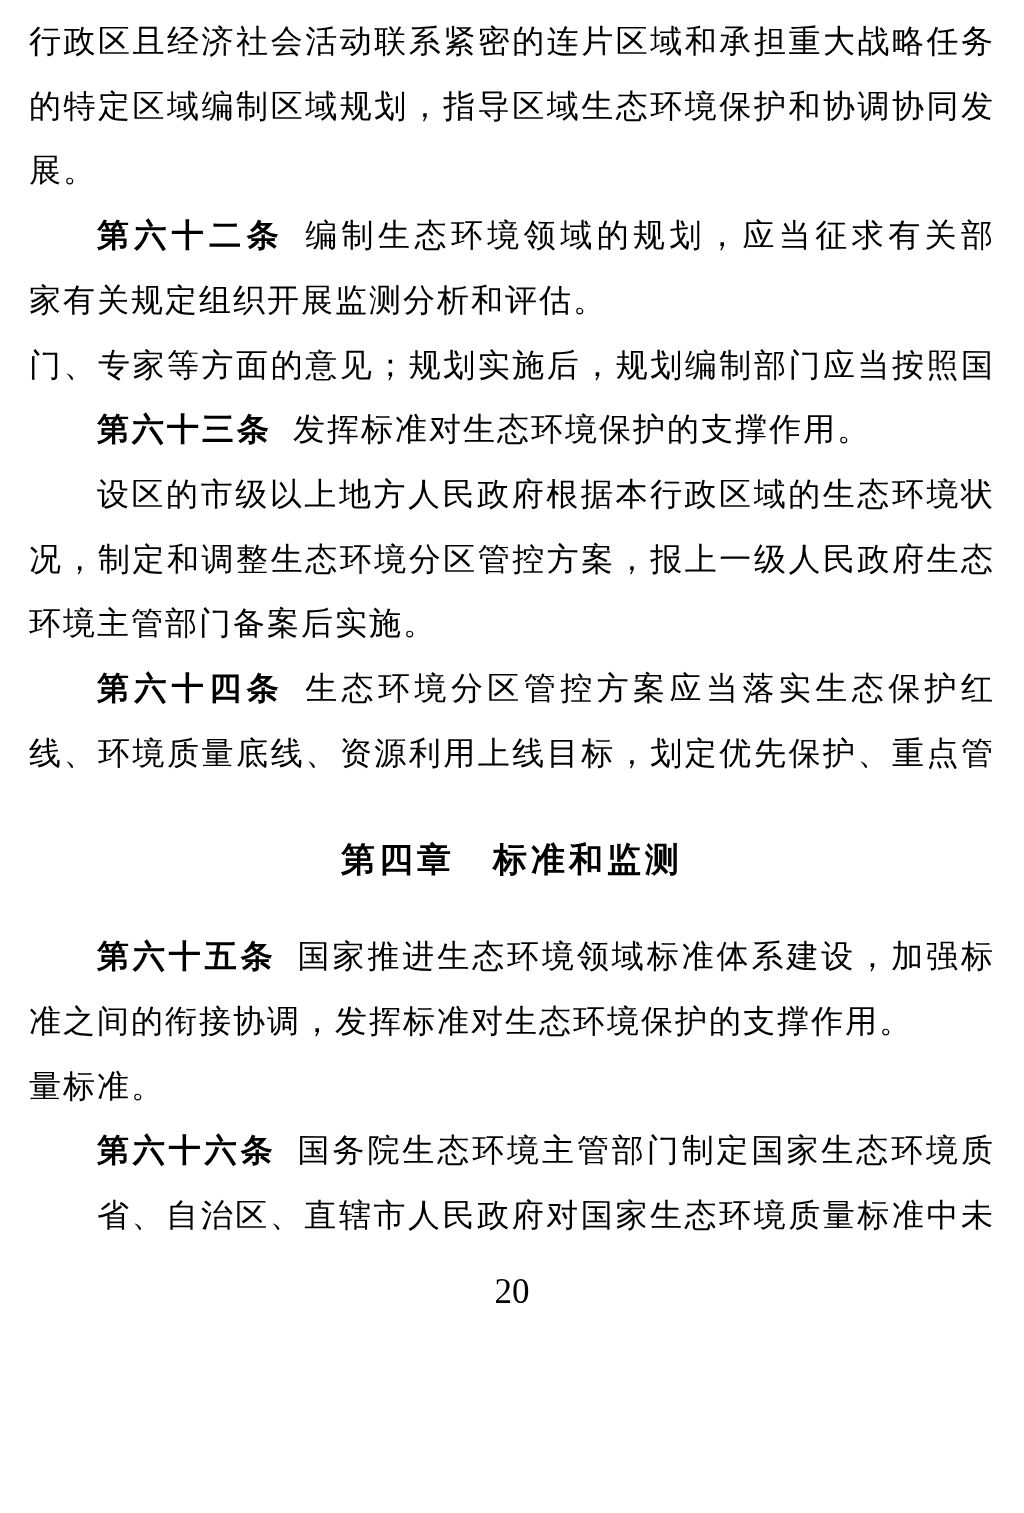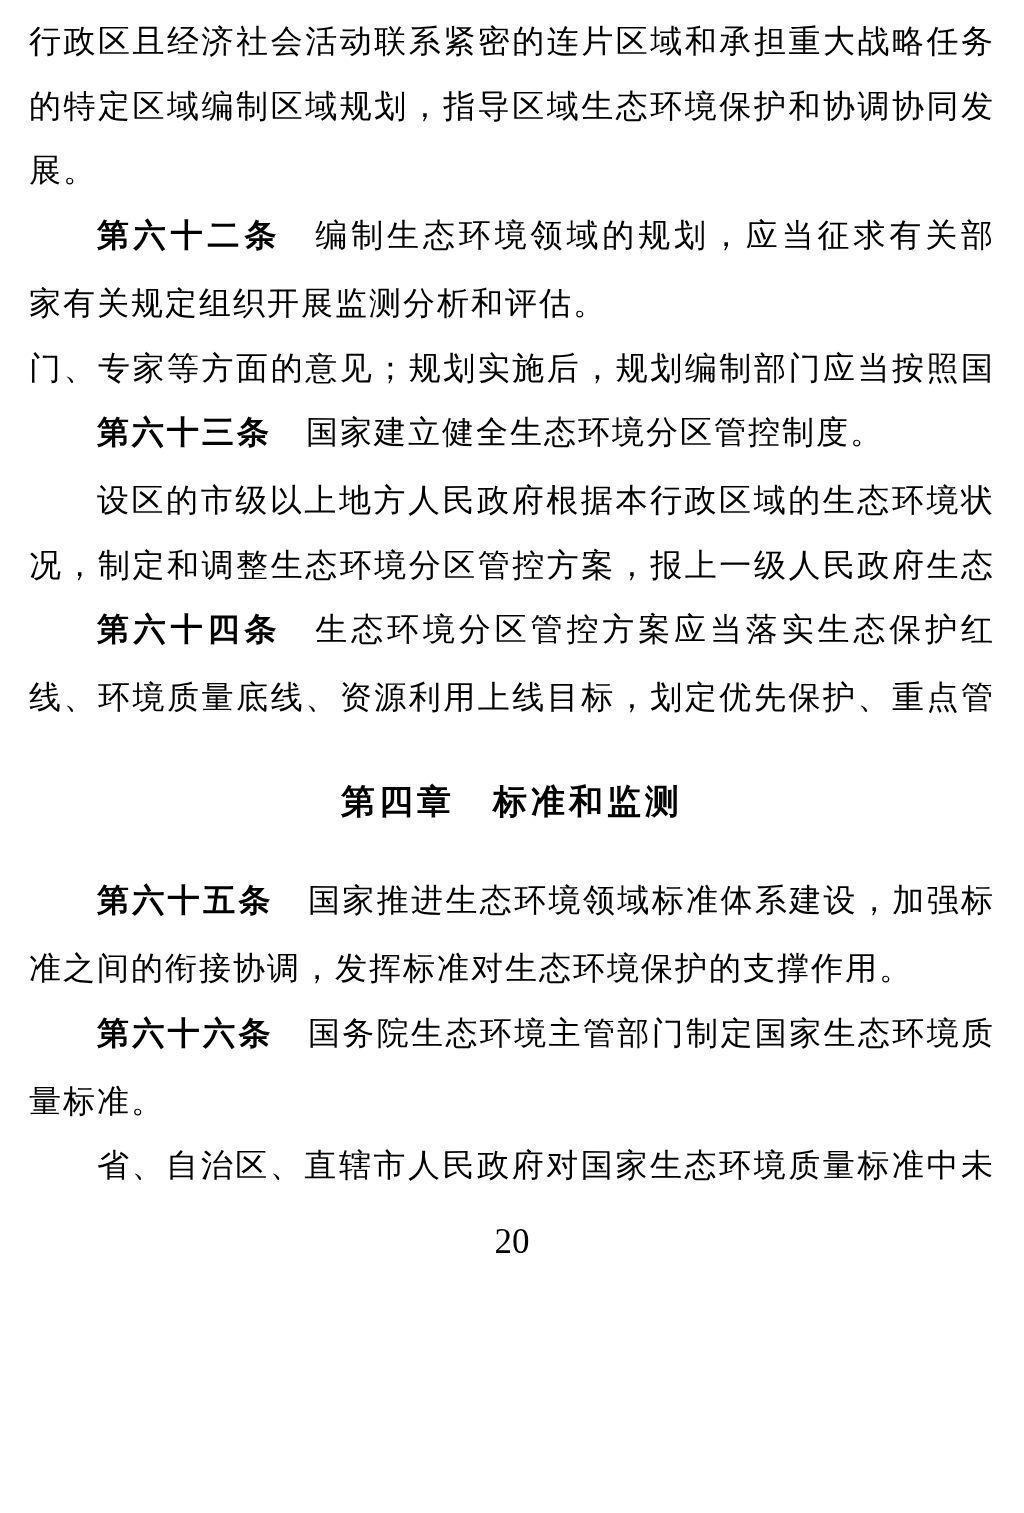--- a/index.html
+++ b/index.html
@@ -20,27 +20,27 @@
     letter-spacing: 2px;
     white-space: nowrap;
   }
   .justify {
     white-space: normal;
     text-align: justify;
     text-align-last: justify;
   }
   .indent { text-indent: 68px; }
   .art {
-    font-family: Liberation Mono, monospace;
+    font-family: Liberation Serif, serif;
     font-weight: 700;
-    margin-right: 34px;
+    margin-right: 21px;
     letter-spacing: 3px;
   }
   .chapter {
-    font-family: Liberation Mono, monospace;
+    font-family: Liberation Sans, sans-serif;
     font-weight: 700;
     font-size: 34px;
     line-height: 64.7px;
     letter-spacing: 4px;
     text-align: center;
     margin-top: 42px;
     margin-bottom: 32px;
   }
   .pagenum {
     margin-top: 24px;
@@ -59,40 +59,41 @@
   <div class="ln justify">的特定区域编制区域规划，指导区域生态环境保护和协调协同发</div>
   <div class="ln">展。</div>
 
   <div class="ln justify indent">
     <span class="art">第六十二条</span><span>编制生态环境领域的规划，应当征求有关部</span>
   </div>
   <div class="ln">家有关规定组织开展监测分析和评估。</div>
   <div class="ln justify">门、专家等方面的意见；规划实施后，规划编制部门应当按照国</div>
 
   <div class="ln indent">
-    <span class="art">第六十三条</span><span>国家建立健全生态环境分区管控制度。</span>
+    <span class="art">第六十三条</span><span>发挥标准对生态环境保护的支撑作用。</span>
   </div>
   <div class="ln justify indent">设区的市级以上地方人民政府根据本行政区域的生态环境状</div>
   <div class="ln justify">况，制定和调整生态环境分区管控方案，报上一级人民政府生态</div>
+  <div class="ln">环境主管部门备案后实施。</div>
 
 
   <div class="ln justify indent">
     <span class="art">第六十四条</span><span>生态环境分区管控方案应当落实生态保护红</span>
   </div>
   <div class="ln justify">线、环境质量底线、资源利用上线目标，划定优先保护、重点管</div>
 
   <div class="chapter">第四章　标准和监测</div>
 
   <div class="ln justify indent">
     <span class="art">第六十五条</span><span>国家推进生态环境领域标准体系建设，加强标</span>
   </div>
   <div class="ln">准之间的衔接协调，发挥标准对生态环境保护的支撑作用。</div>
 
+  <div class="ln">量标准。</div>
   <div class="ln justify indent">
     <span class="art">第六十六条</span><span>国务院生态环境主管部门制定国家生态环境质</span>
   </div>
-  <div class="ln">量标准。</div>
 
   <div class="ln justify indent">省、自治区、直辖市人民政府对国家生态环境质量标准中未</div>
 
   <div class="pagenum">20</div>
 
 </div>
 
 </body></html>

